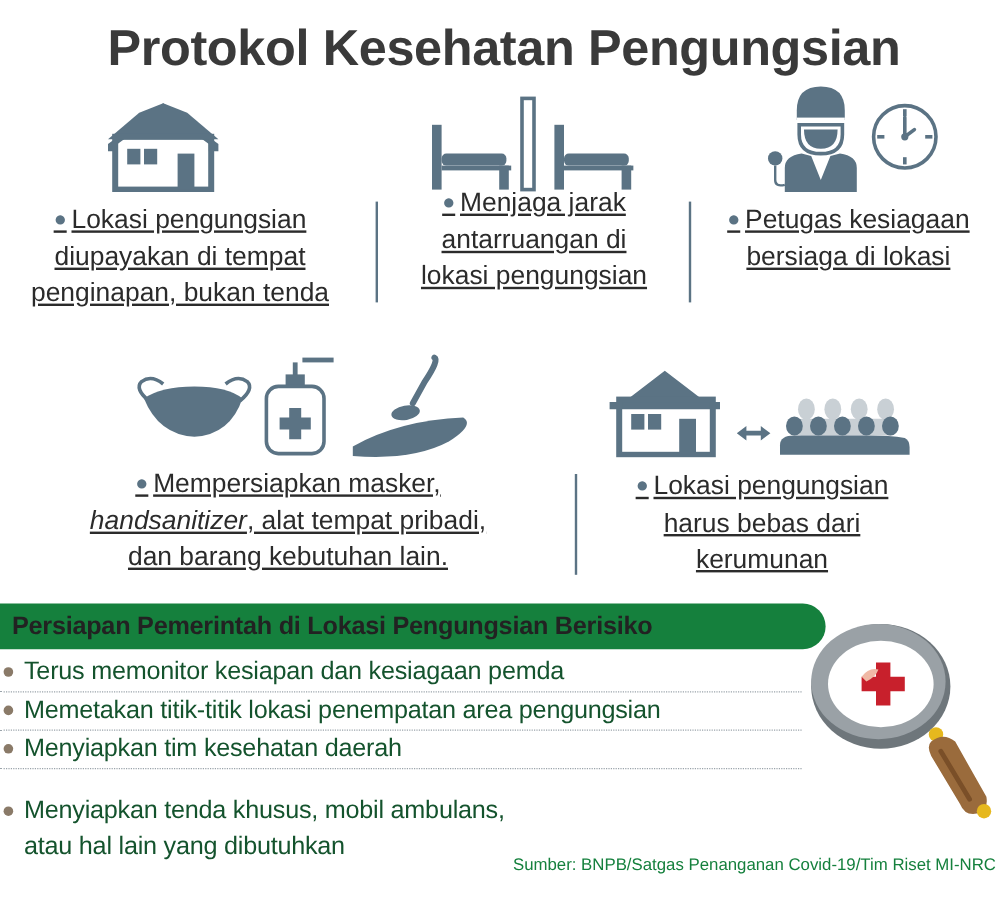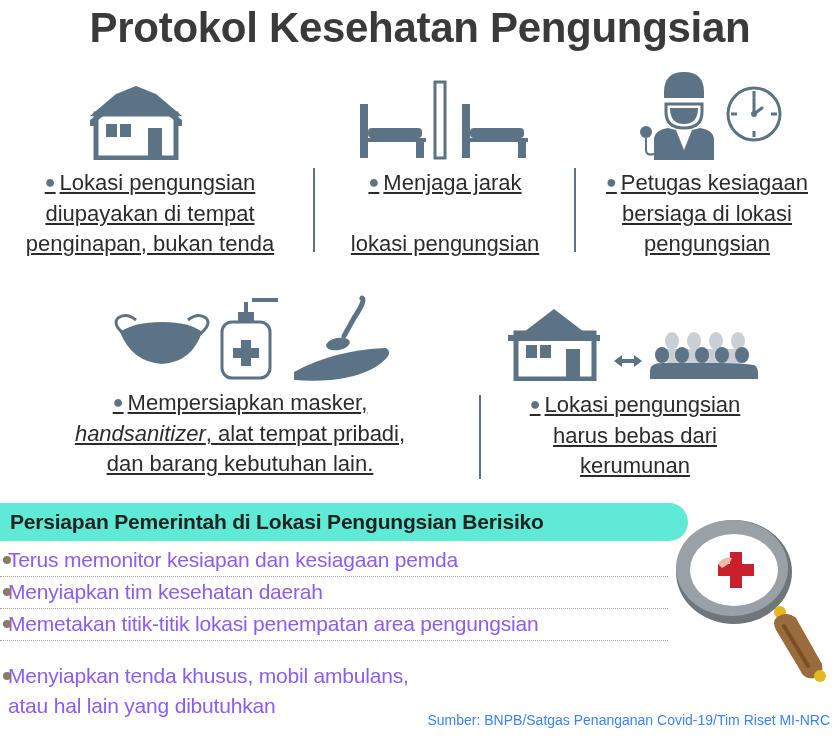--- a/index.html
+++ b/index.html
@@ -1,30 +1,30 @@
 <!DOCTYPE html>
 <html><head>
 <meta charset="utf-8">
 <style>
   * { box-sizing: border-box; margin: 0; padding: 0; }
   html, body { width: 840px; height: 751px; background: #ffffff; overflow: hidden; }
   body { position: relative; font-family: "Liberation Sans", sans-serif; color: #2a2a2a; }
   .abs { position: absolute; }
-  .title { left: 0; top: 4px; width: 840px; text-align: center; font-size: 42px; font-weight: bold; color: #3a3a3a; letter-spacing: -0.3px; }
+  .title { left: 0; top: 16px; width: 840px; text-align: center; font-size: 42px; font-weight: bold; color: #3a3a3a; letter-spacing: -0.3px; }
   .icon-svg { position: absolute; }
   .cap { position: absolute; text-align: center; font-size: 22px; line-height: 30px; color: #2b2b2b; text-decoration: underline; }
   .cap .dot { color: #5b7384; font-size: 18px; position: relative; top: -2px; margin-right: 4px; }
   .vdiv { position: absolute; width: 2px; background: #5b7384; }
-  .banner { left: 0; top: 503px; width: 688px; height: 38px; background: #5eead4; border-radius: 0 22px 22px 0; }
+  .banner { left: 0; top: 503px; width: 688px; height: 38px; background: #15803d; border-radius: 0 22px 22px 0; }
   .banner-text { position: absolute; left: 10px; top: 7px; font-size: 21px; font-weight: bold; color: #222; letter-spacing: -0.2px; }
   .plist { left: 0; top: 545px; width: 668px; }
-  .pitem { position: relative; font-size: 21px; line-height: 30px; color: #8b5cf6; padding-left: 8px; border-bottom: 1.5px dotted #9aa3aa; height: 32px; letter-spacing: -0.2px; }
+  .pitem { position: relative; font-size: 21px; line-height: 30px; color: #14532d; padding-left: 20px; border-bottom: 1.5px dotted #9aa3aa; height: 32px; letter-spacing: -0.2px; }
   .pitem.last { border-bottom: none; height: 62px; margin-top: 20px; }
   .pitem .bul { position: absolute; left: 3px; top: 11px; width: 8px; height: 8px; border-radius: 50%; background: #8a7a68; }
-  .source { left: 380px; top: 712px; width: 450px; text-align: right; font-size: 14px; color: #3b82f6; }
+  .source { left: 380px; top: 712px; width: 450px; text-align: right; font-size: 14px; color: #15803d; }
 </style>
 </head>
 <body>
 
 <div class="abs title">Protokol Kesehatan Pengungsian</div>
 
 <svg class="icon-svg" style="left:86px;top:84px" width="100" height="76" viewBox="0 0 100 76">
   <path d="M50 2 L96 36 L96 42 L88 42 L88 36 L50 8 L12 36 L12 42 L4 42 L4 36 Z" fill="#5b7384"></path>
   <path d="M30 10 L50 2 L70 10 L96 32 L4 32 Z" fill="#5b7384"></path>
   <rect x="10" y="30" width="80" height="44" fill="none" stroke="#5b7384" stroke-width="5"></rect>
@@ -46,23 +46,23 @@
     <rect x="10" y="48" width="54" height="10" rx="4"></rect>
     <rect x="10" y="58" width="58" height="4"></rect>
     <rect x="58" y="58" width="8" height="20"></rect>
     <rect x="104" y="24" width="8" height="54"></rect>
     <rect x="112" y="48" width="54" height="10" rx="4"></rect>
     <rect x="112" y="58" width="58" height="4"></rect>
     <rect x="160" y="58" width="8" height="20"></rect>
   </g>
   <rect x="77" y="2" width="10" height="76" fill="none" stroke="#5b7384" stroke-width="3"></rect>
 </svg>
-<div class="cap" style="left:320px;top:168px;width:250px">
+<div class="cap" style="left:320px;top:154px;width:250px">
   <span class="dot">●</span><span>Menjaga jarak</span><br>
-  <br>
+  <span>antarruangan di</span><br>
   <span>lokasi pengungsian</span>
 </div>
 
 <div class="vdiv" style="left:574px;top:168px;height:84px"></div>
 
 <svg class="icon-svg" style="left:636px;top:70px" width="150" height="92" viewBox="0 0 150 92">
   <g fill="#5b7384">
     <path d="M28 22 Q28 2 48 2 Q68 2 68 22 L68 30 L28 30 Z"></path>
     <rect x="28" y="28" width="40" height="4" fill="#fff"></rect>
     <path d="M30 34 L66 34 L66 42 Q66 58 48 58 Q30 58 30 42 Z" fill="none" stroke="#5b7384" stroke-width="3"></path>
@@ -77,21 +77,20 @@
     <rect x="116.5" y="61" width="3" height="6"></rect>
     <rect x="95" y="42.5" width="6" height="3"></rect>
     <rect x="135" y="42.5" width="6" height="3"></rect>
   </g>
   <path d="M118 44 L118 28 M118 44 L126 38" stroke="#5b7384" stroke-width="3" stroke-linecap="round"></path>
   <circle cx="118" cy="44" r="3" fill="#5b7384"></circle>
 </svg>
 <div class="cap" style="left:582px;top:168px;width:250px">
   <span class="dot">●</span><span>Petugas kesiagaan</span><br>
   <span>bersiaga di lokasi</span><br>
-  <span>pengungsian</span>
 </div>
 
 <svg class="icon-svg" style="left:104px;top:292px" width="290" height="92" viewBox="0 0 290 92">
 
   <path d="M20 42 Q8 32 14 26 Q22 20 32 28" fill="none" stroke="#5b7384" stroke-width="3"></path>
   <path d="M96 42 Q108 32 102 26 Q94 20 84 28" fill="none" stroke="#5b7384" stroke-width="3"></path>
   <path d="M16 40 Q30 30 58 30 Q86 30 98 40 Q88 70 58 72 Q28 70 16 40 Z" fill="#5b7384"></path>
 
   <rect x="148" y="6" width="26" height="4" fill="#5b7384"></rect>
   <rect x="140" y="10" width="4" height="14" fill="#5b7384"></rect>
@@ -147,25 +146,25 @@
   <div class="banner-text">Persiapan Pemerintah di Lokasi Pengungsian Berisiko</div>
 </div>
 
 <div class="abs plist">
   <div class="pitem">
     <span class="bul"></span>
     <span>Terus memonitor kesiapan dan kesiagaan pemda</span>
   </div>
   <div class="pitem">
     <span class="bul"></span>
-    <span>Menyiapkan tim kesehatan daerah</span>
+    <span>Memetakan titik-titik lokasi penempatan area pengungsian</span>
   </div>
   <div class="pitem">
     <span class="bul"></span>
-    <span>Memetakan titik-titik lokasi penempatan area pengungsian</span>
+    <span>Menyiapkan tim kesehatan daerah</span>
   </div>
   <div class="pitem last">
     <span class="bul"></span>
     <span>Menyiapkan tenda khusus, mobil ambulans,</span><br>
     <span>atau hal lain yang dibutuhkan</span>
   </div>
 </div>
 
 <svg class="icon-svg" style="left:672px;top:514px" width="160" height="176" viewBox="0 0 160 176">
   <ellipse cx="62" cy="58" rx="58" ry="52" fill="#6e767b"></ellipse>

